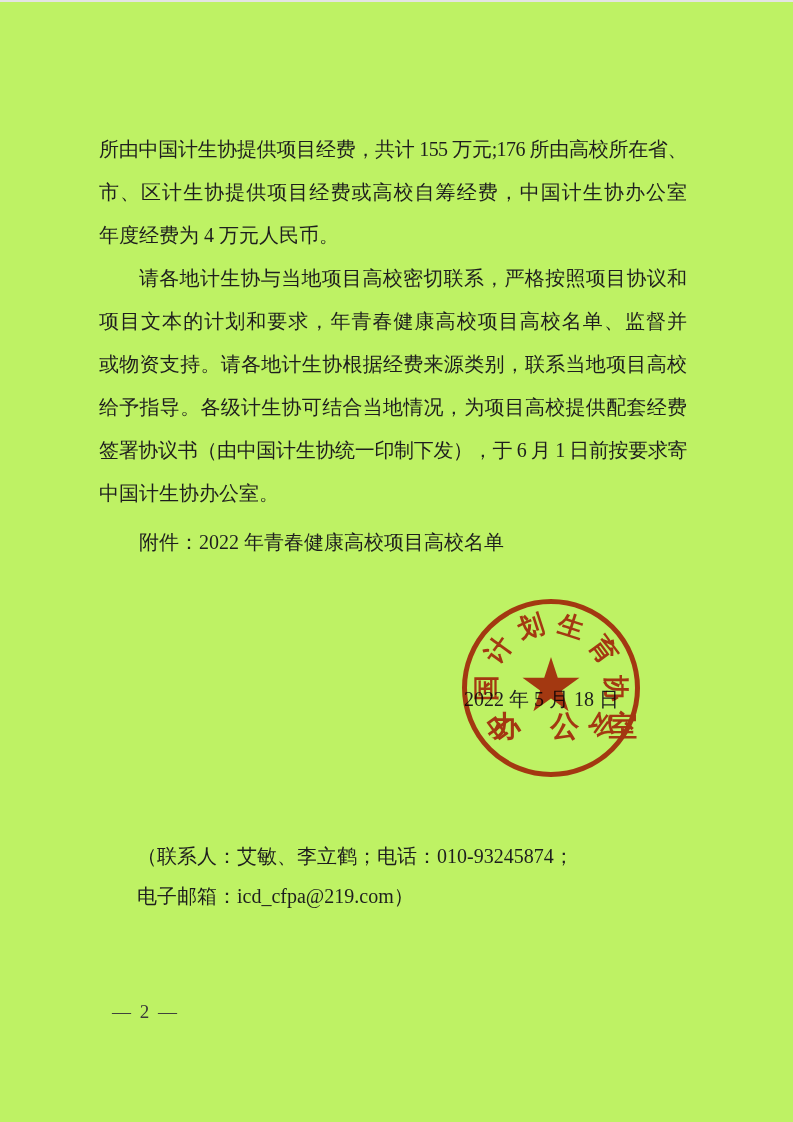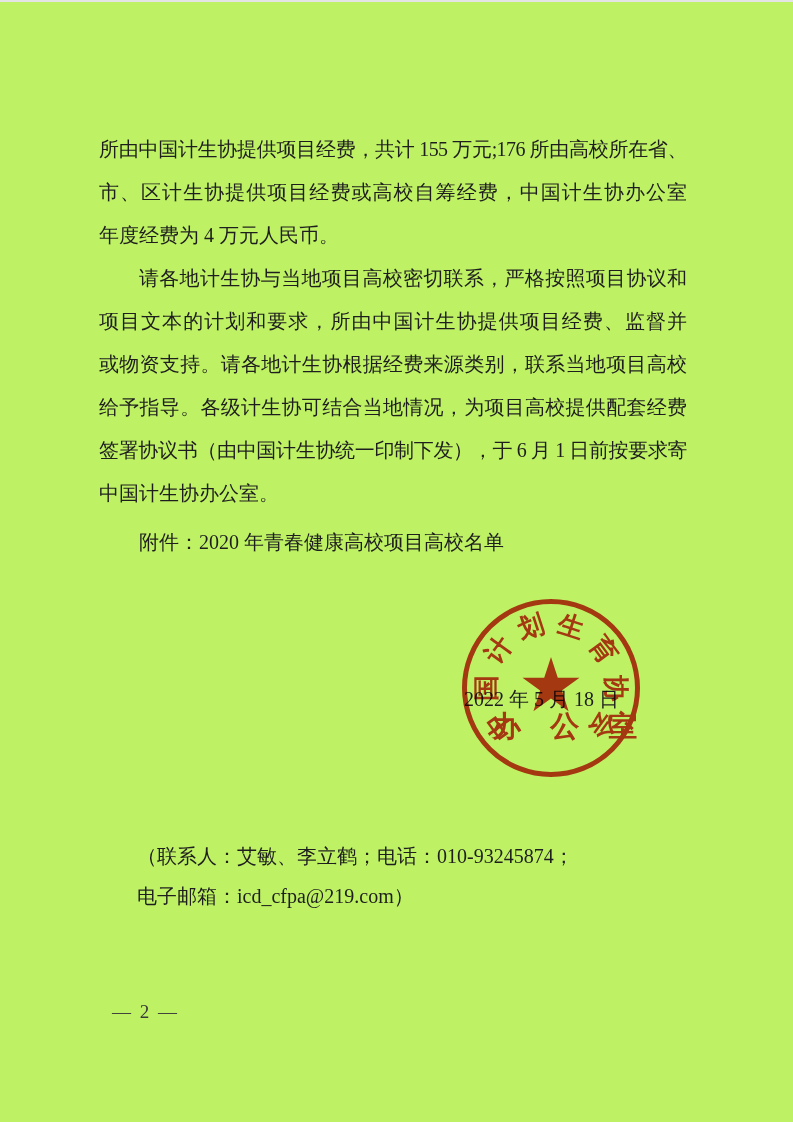--- a/index.html
+++ b/index.html
@@ -102,28 +102,28 @@
 <body>
 
 <div class="page">
   <div class="scan-edge"></div>
 
   <div class="body-text">
     <div class="line tight">所由中国计生协提供项目经费，共计 155 万元;176 所由高校所在省、</div>
     <div class="line">市、区计生协提供项目经费或高校自筹经费，中国计生协办公室</div>
     <div class="line last">年度经费为 4 万元人民币。</div>
     <div class="line indent">请各地计生协与当地项目高校密切联系，严格按照项目协议和</div>
-    <div class="line">项目文本的计划和要求，所由中国计生协提供项目经费、监督并</div>
+    <div class="line">项目文本的计划和要求，年青春健康高校项目高校名单、监督并</div>
     <div class="line">或物资支持。请各地计生协根据经费来源类别，联系当地项目高校</div>
     <div class="line">给予指导。各级计生协可结合当地情况，为项目高校提供配套经费</div>
     <div class="line tight">签署协议书（由中国计生协统一印制下发），于 6 月 1 日前按要求寄</div>
     <div class="line last">中国计生协办公室。</div>
   </div>
 
-  <div class="attachment">附件：2020 年青春健康高校项目高校名单</div>
+  <div class="attachment">附件：2022 年青春健康高校项目高校名单</div>
 
   <div class="sig-date">2022 年 5 月 18 日</div>
 
   <div class="contact">
     <div>（联系人：艾敏、李立鹤；电话：010-93245874；</div>
     <div>电子邮箱：icd_cfpa@219.com）</div>
   </div>
 
   <div class="page-num">— 2 —</div>
 

